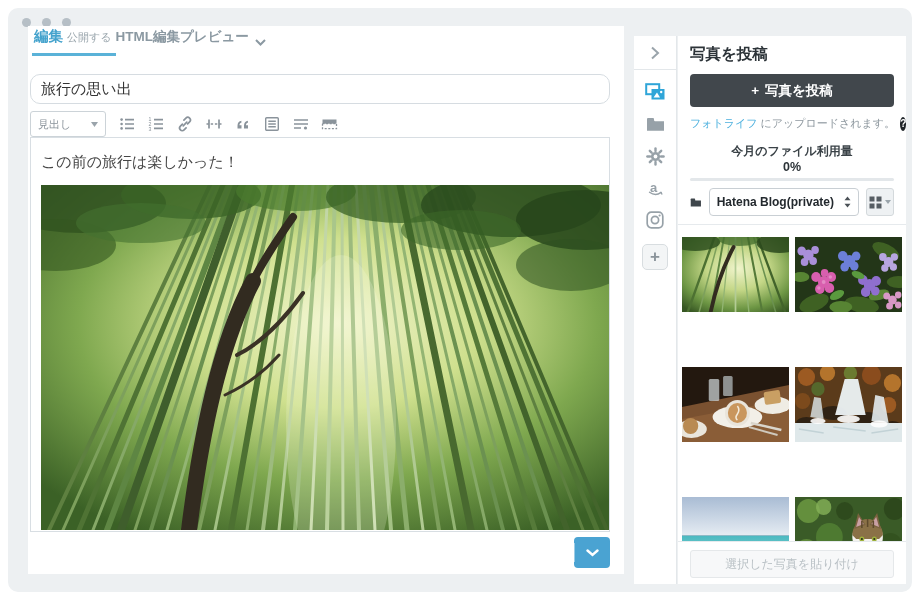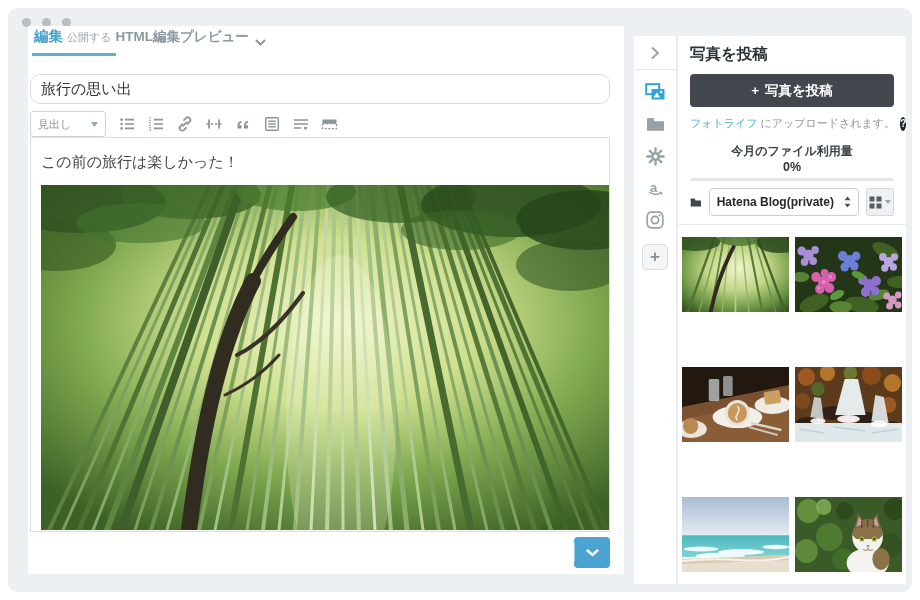--- a/index.html
+++ b/index.html
@@ -599,16 +599,19 @@
             <circle cx="70" cy="42" r="2.6" fill="#9db13c"></circle>
               <circle cx="83" cy="42" r="2.6" fill="#9db13c"></circle>
             <circle cx="70" cy="42" r="1.1" fill="#2c2c1e"></circle>
               <circle cx="83" cy="42" r="1.1" fill="#2c2c1e"></circle>
             <polygon points="74.5,48 78.5,48 76.5,50.5" fill="#c27c86"></polygon>
             <path d="M76.5 50.5 v2 M76.5 52.5 q-2.5 2 -5 0 M76.5 52.5 q2.5 2 5 0" fill="none" stroke="#8a7355" stroke-width="1"></path>
           </svg>
         </div>
       </div>
 
+      <div class="paste-area">
+        <div class="paste-btn">選択した写真を貼り付け</div>
+      </div>
     </div>
 
   </div>
 </div>
 
 </body></html>

